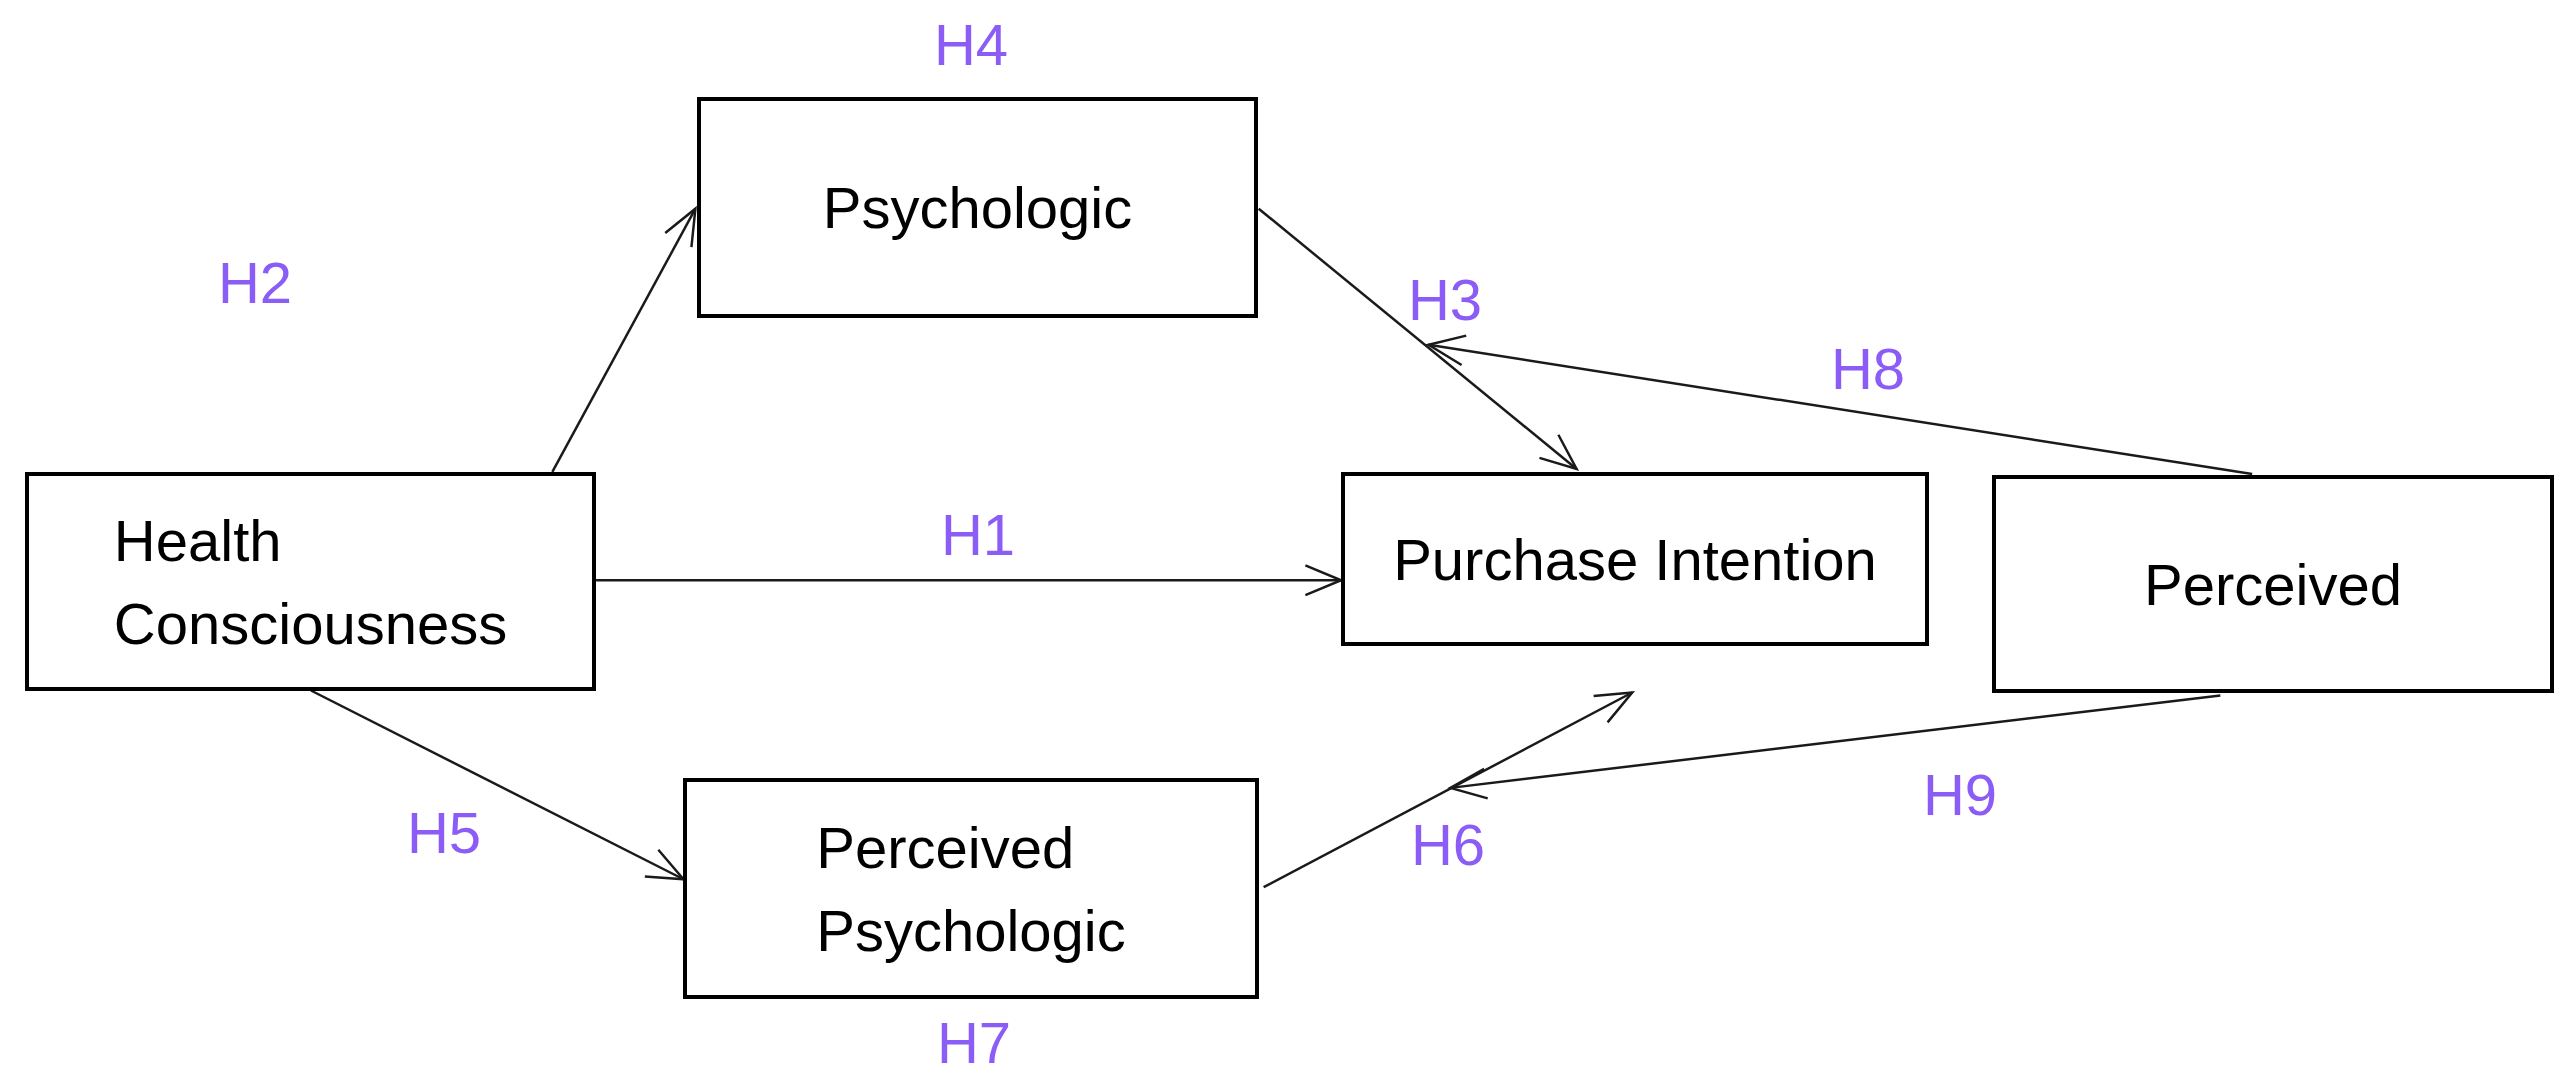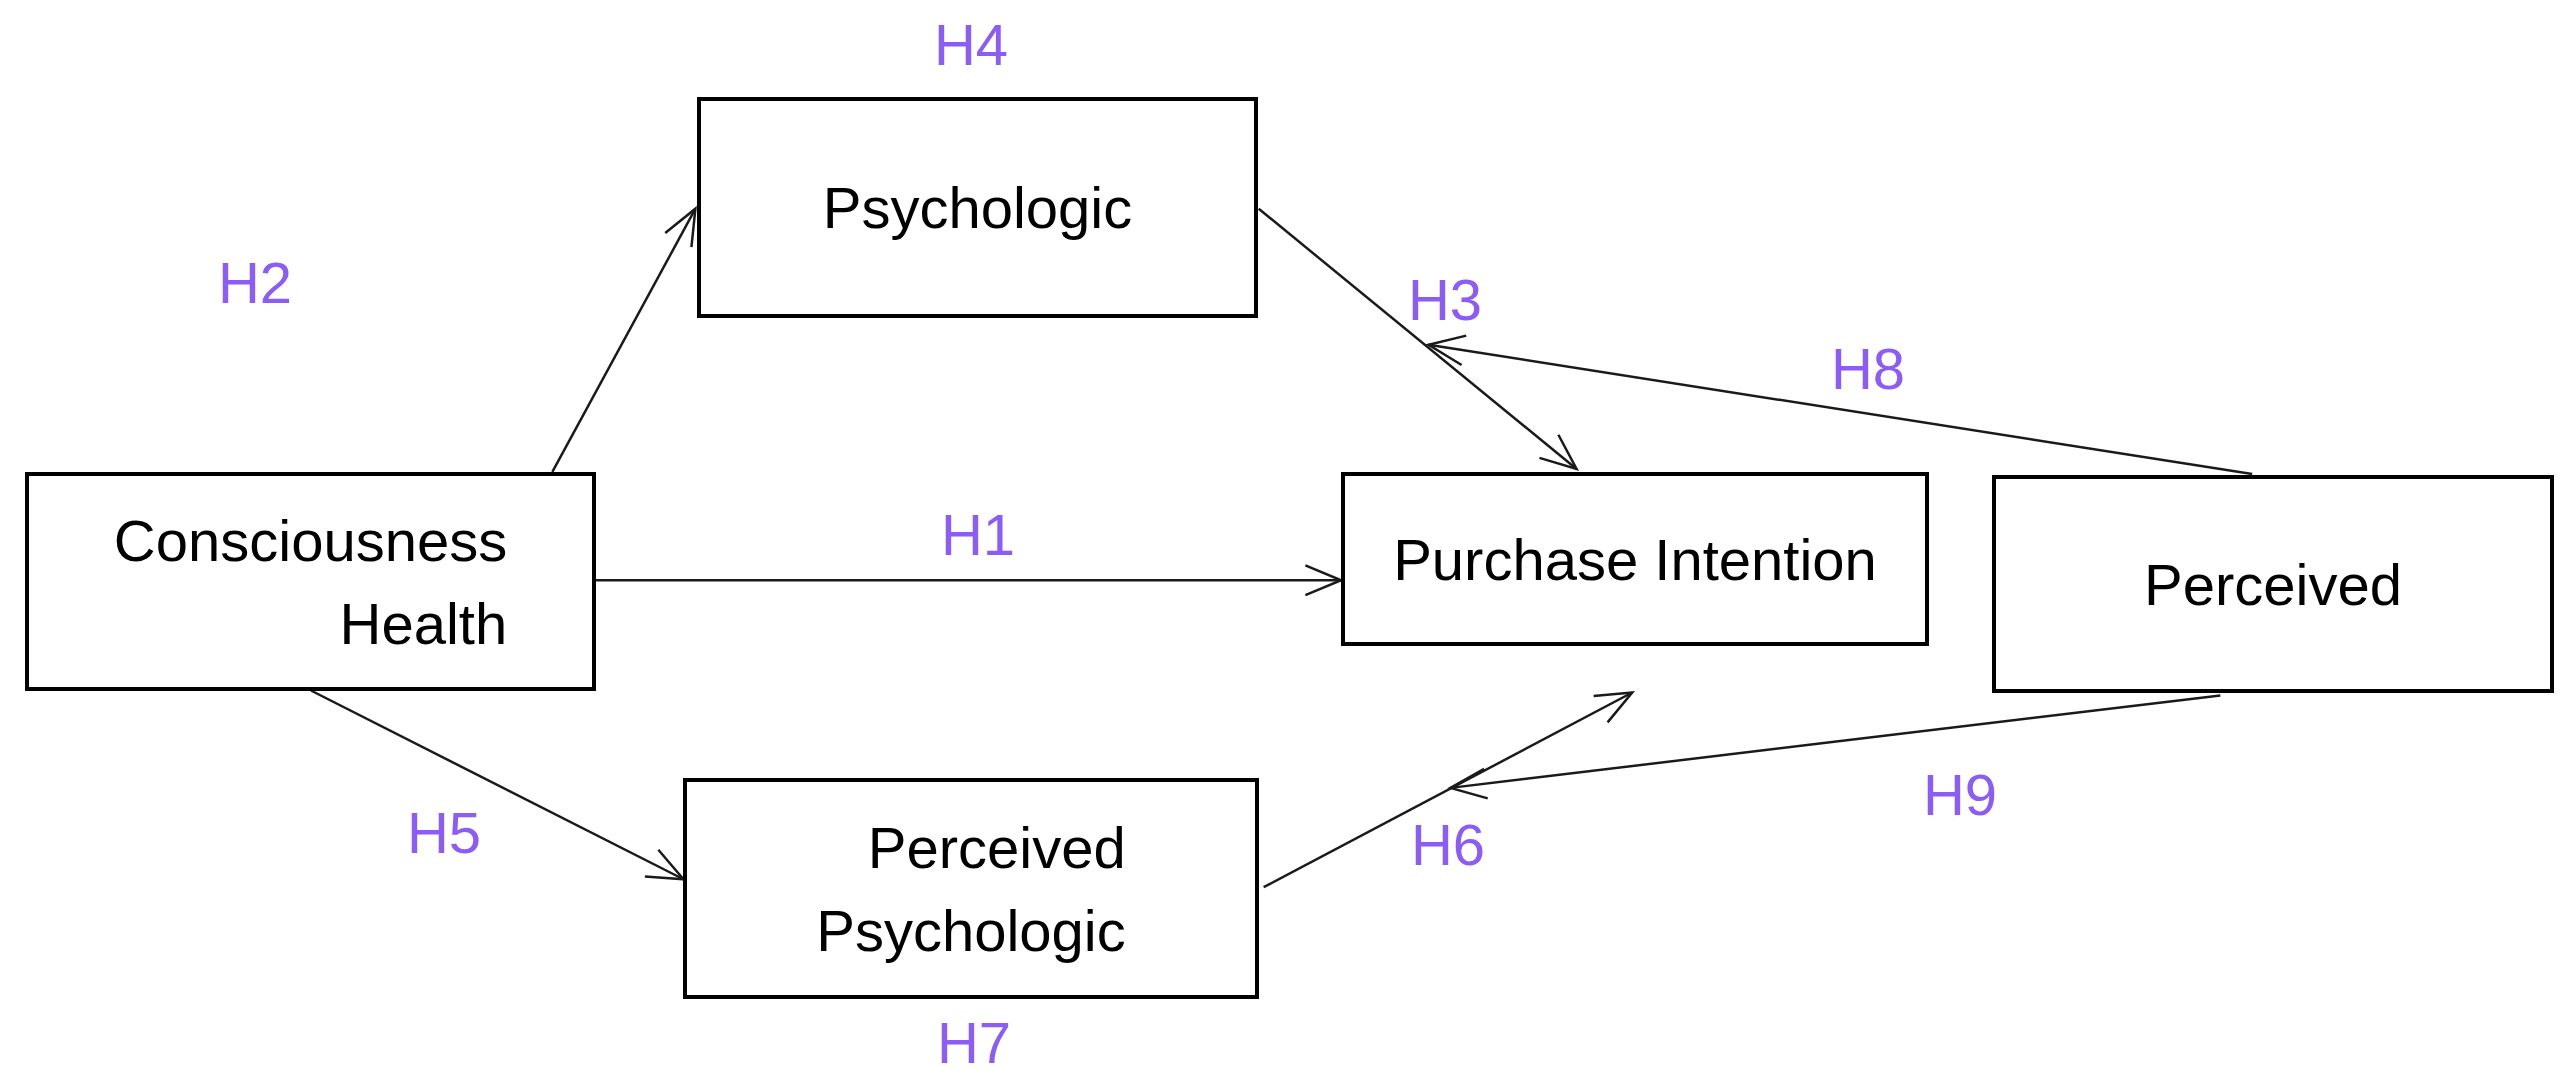--- a/index.html
+++ b/index.html
@@ -14,21 +14,21 @@
   .edges{position:absolute;left:0;top:0;width:2576px;height:1081px;}
   .edges line{stroke:#1a1a1a;stroke-width:2.5;}
   .node{
     position:absolute;
     box-sizing:border-box;
     border:4px solid #000000;
     background:#ffffff;
     display:flex;
     align-items:center;
     justify-content:center;
-    text-align:right;
+    text-align:left;
   }
   .node-text{
     font-size:58px;
     line-height:83px;
     color:#000000;
   }
   .node-text span{display:block;}
   .hlabel{
     position:absolute;
     transform:translate(-50%,-50%);
@@ -53,22 +53,22 @@
     <line x1="600" y1="584" x2="1350" y2="584" marker-end="url(#vhead)"></line>
     <line x1="313" y1="695" x2="688" y2="885" marker-end="url(#vhead)"></line>
     <line x1="1267" y1="210" x2="1587" y2="472" marker-end="url(#vhead)"></line>
     <line x1="1272" y1="893" x2="1643" y2="697" marker-end="url(#vhead)"></line>
     <line x1="2267" y1="477" x2="1438" y2="347" marker-end="url(#vhead)"></line>
     <line x1="2235" y1="700" x2="1460" y2="793" marker-end="url(#vhead)"></line>
   </svg>
 
   <div class="node" style="left:25px;top:472px;width:571px;height:219px">
     <div class="node-text">
+      <span>Health</span>
       <span>Consciousness</span>
-      <span>Health</span>
     </div>
   </div>
 
   <div class="node" style="left:697px;top:97px;width:561px;height:221px">
     <div class="node-text">
       <span>Psychologic</span>
     </div>
   </div>
 
   <div class="node" style="left:683px;top:778px;width:576px;height:221px">

